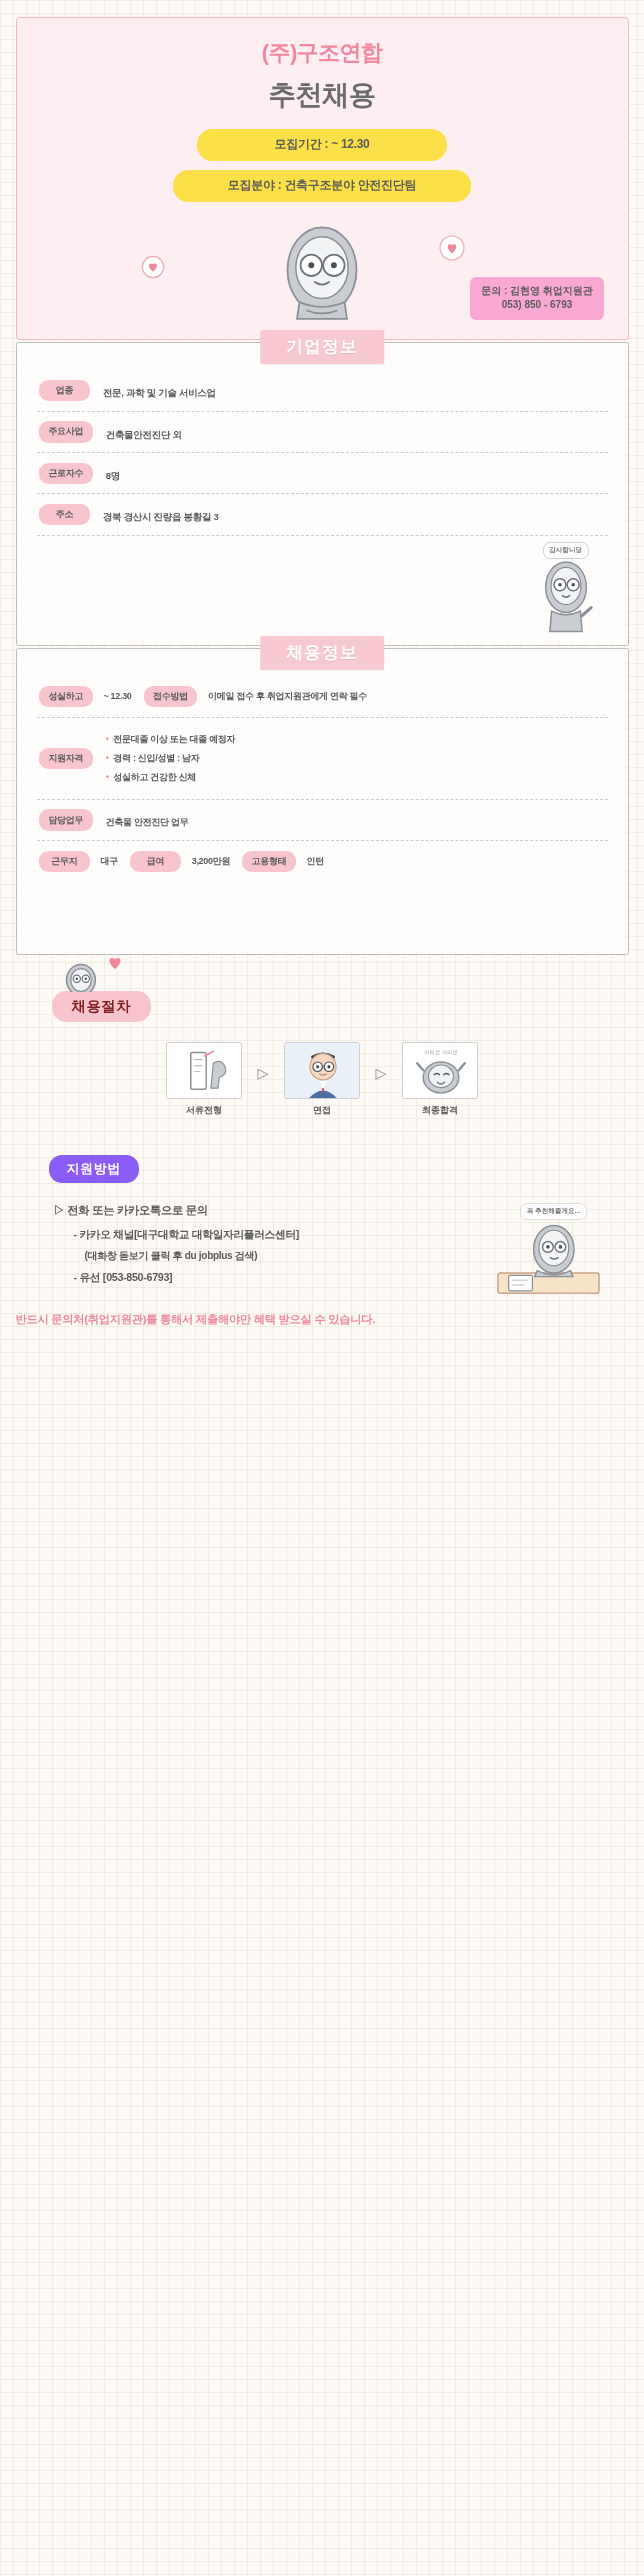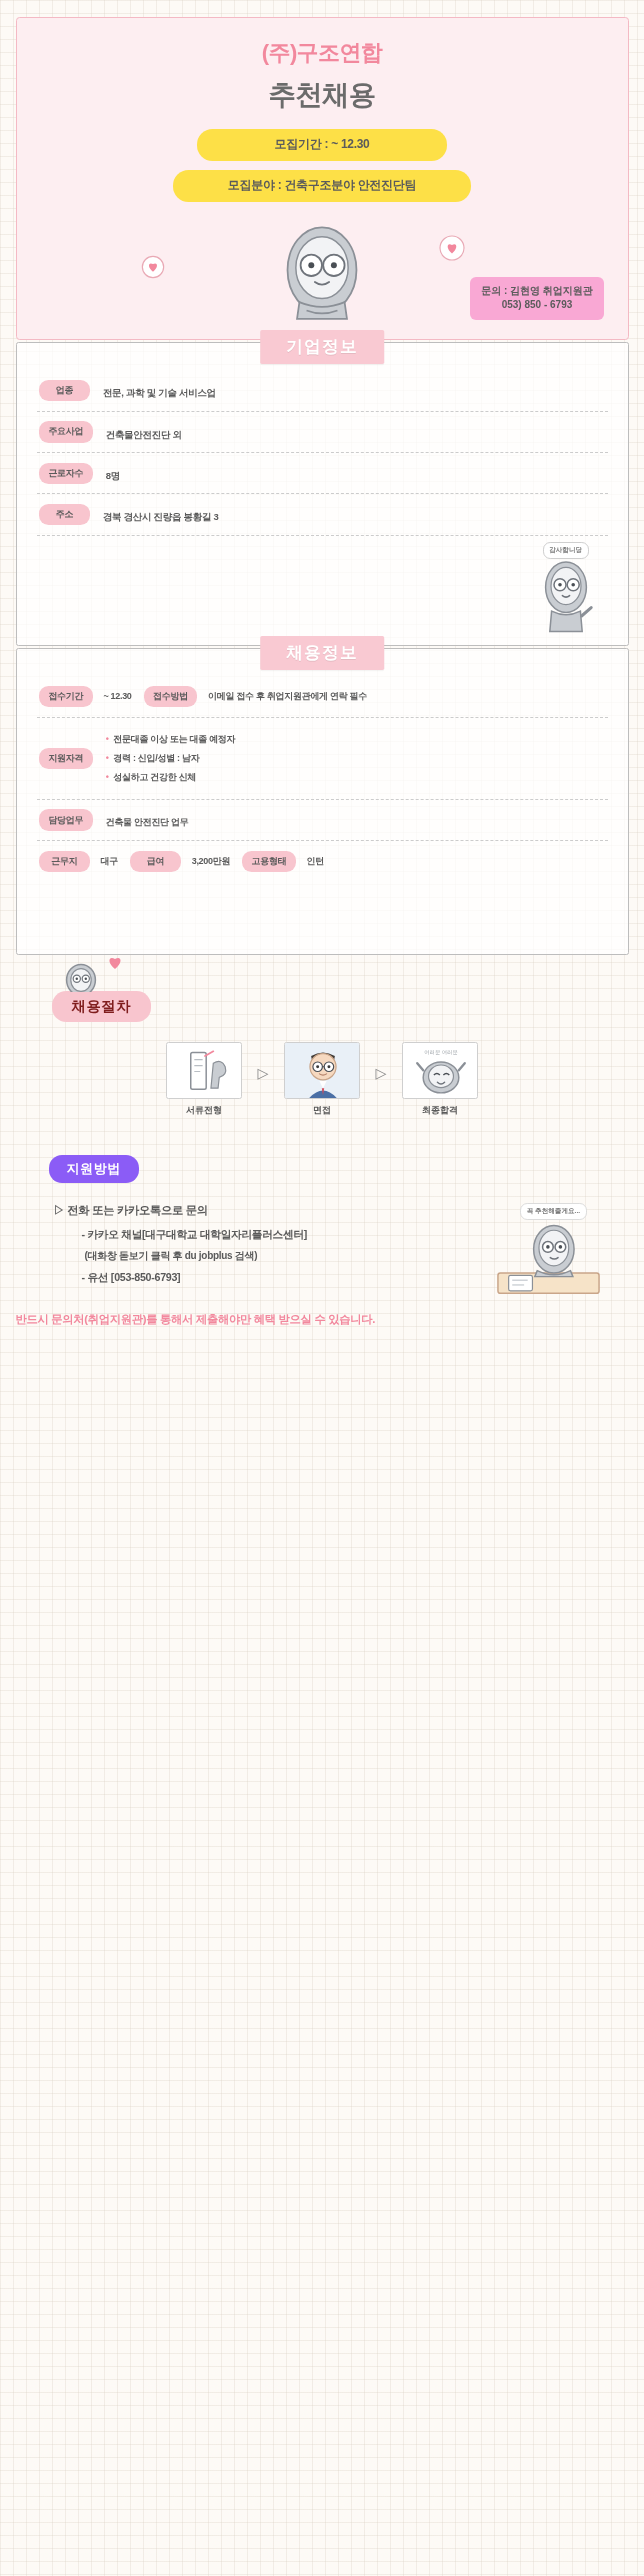--- a/index.html
+++ b/index.html
@@ -207,21 +207,21 @@
   }
   .apply-list {
     margin: 15.5px 0 0 38px;
     font-size: 11.3px;
     font-weight: bold;
     color: #5a5a5a;
     line-height: 2.1;
     letter-spacing: -0.3px;
   }
   .apply-list .lead:before { content: "▷ "; color: #6a6a6a; }
-  .apply-list .sub { padding-left: 28px; font-size: 10.7px; }
+  .apply-list .sub { padding-left: 20px; font-size: 10.7px; }
   .apply-list .sub2 { padding-left: 31px; font-size: 10px; }
 
   .footer-note {
     margin-top: 24px;
     font-size: 11.3px;
     font-weight: bold;
     color: #f2889d;
     letter-spacing: -0.3px;
     padding-bottom: 20px;
   }
@@ -317,21 +317,21 @@
         <path d="M36 92 q24 12 48 0 l3 34 h-54 z" fill="#c9cdd2" stroke="#8b9097" stroke-width="2.5"></path>
         <path d="M86 100 l16 -14" stroke="#8b9097" stroke-width="5" stroke-linecap="round"></path>
       </svg>
     </div>
   </section>
 
   <section class="card" style="padding-bottom:72px;">
     <div class="card-banner">채용정보</div>
 
     <div class="row row-multi">
-      <span class="tag">접수기간</span>
+      <span class="tag">성실하고</span>
       <span class="val small">~ 12.30</span>
       <span class="tag">접수방법</span>
       <span class="val small">이메일 접수 후 취업지원관에게 연락 필수</span>
     </div>
 
     <div class="row" style="min-height:72px;">
       <span class="tag">지원자격</span>
       <div class="val small">
         <ul>
           <li>전문대졸 이상 또는 대졸 예정자</li>

